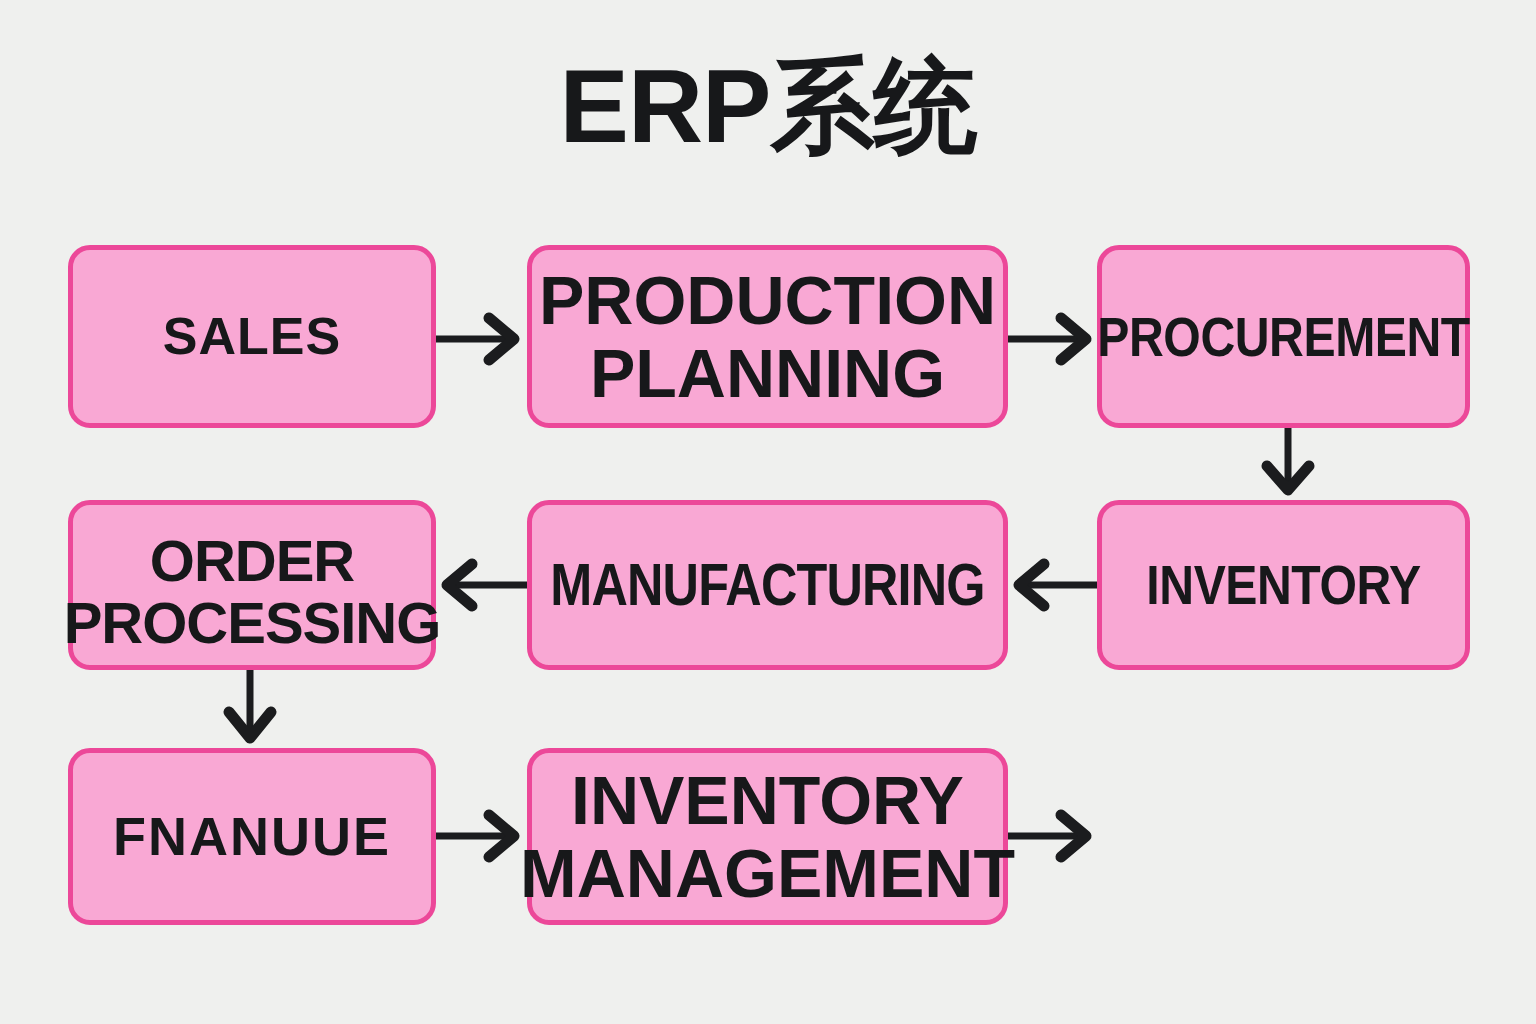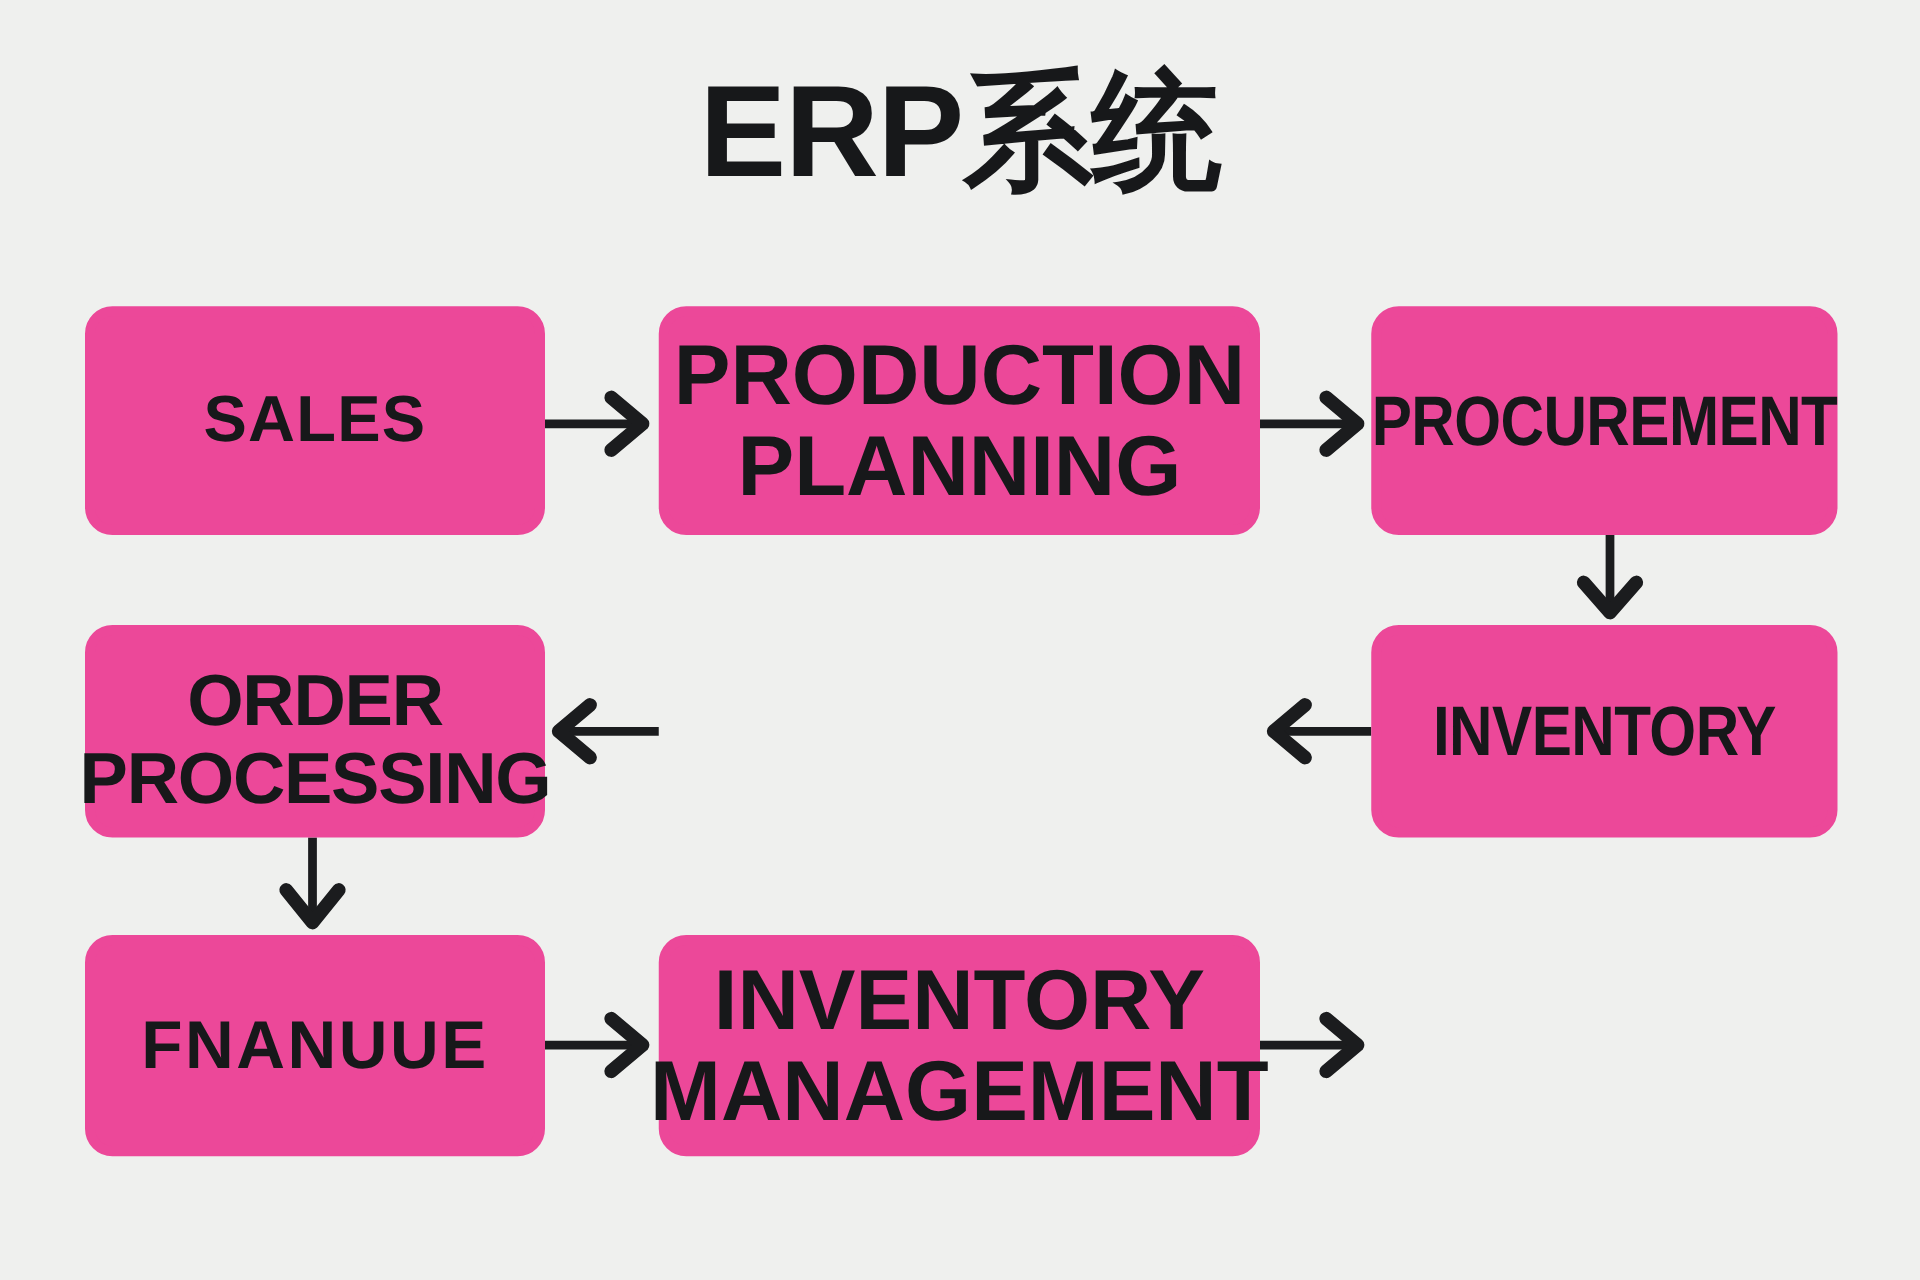--- a/index.html
+++ b/index.html
@@ -29,22 +29,22 @@
     font-weight: bold;
     font-size: 104px;
     line-height: 1.05;
     letter-spacing: -1px;
     color: #17181a;
     white-space: nowrap;
   }
   .node {
     position: absolute;
     box-sizing: border-box;
-    background: #ec4899;
-    border: 8px solid #ec4899;
+    background: #f9a8d4;
+    border: 5px solid #ec4899;
     border-radius: 22px;
     display: flex;
     align-items: center;
     justify-content: center;
     text-align: center;
     color: #17181a;
     font-family: "Liberation Sans", sans-serif;
     font-weight: bold;
     line-height: 1.06;
     overflow: visible;
@@ -147,20 +147,23 @@
 
   <div class="node n-procure">
     <span class="lbl t-cond">PROCUREMENT</span>
   </div>
 
   <div class="node n-orderproc">
     <span class="lbl t-ordproc">ORDER
 PROCESSING</span>
   </div>
 
+  <div class="node n-manuf">
+    <span class="lbl t-cond2">MANUFACTURING</span>
+  </div>
 
   <div class="node n-inventory">
     <span class="lbl t-cond">INVENTORY</span>
   </div>
 
   <div class="node n-finance-g">
     <span class="lbl t-glitch">FNANUUE</span>
   </div>
 
   <div class="node n-invmgmt">

